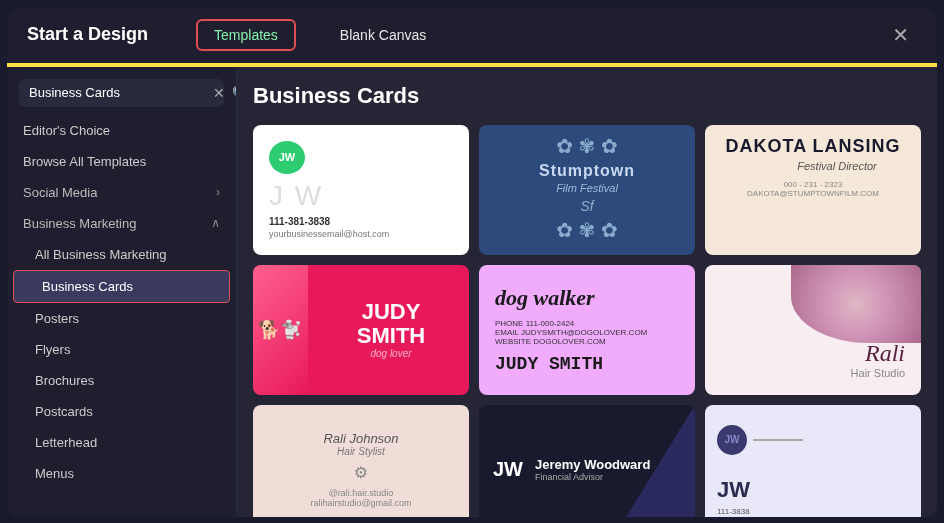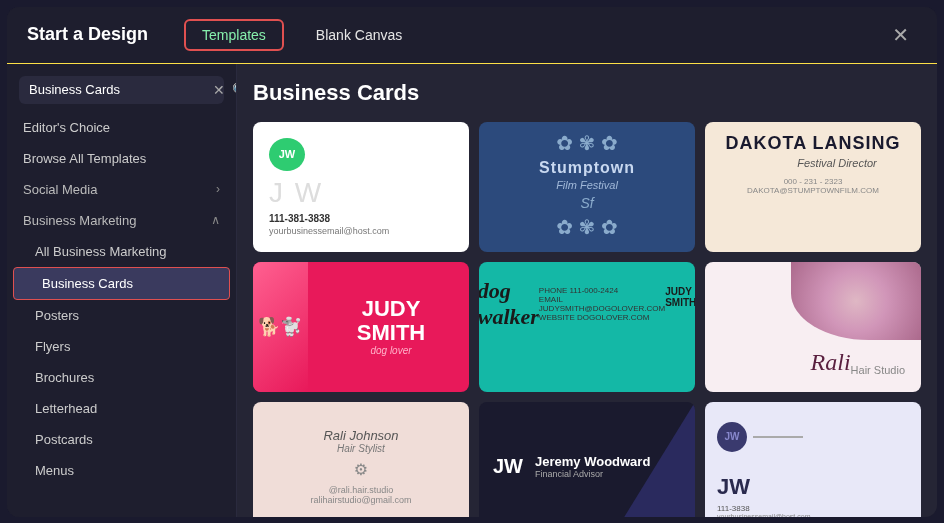--- a/index.html
+++ b/index.html
@@ -21,22 +21,22 @@
       display: flex;
       flex-direction: column;
       overflow: hidden;
       position: relative;
     }
     .modal-header {
       display: flex;
       align-items: center;
       padding: 12px 20px;
       background: #1e1e2e;
-      border-bottom: 1px solid #fde047;
-      gap: 16px;
+      border-bottom: 4px solid #fde047;
+      gap: 28px;
     }
     .modal-title {
       font-size: 18px;
       font-weight: 600;
       color: #ffffff;
       margin-right: 20px;
     }
     .tab-btn {
       padding: 6px 16px;
       border-radius: 6px;
@@ -305,49 +305,51 @@
       bottom: 0;
       width: 55px;
       background: linear-gradient(135deg, #ff6090 0%, #e8195a 100%);
       display: flex;
       align-items: center;
       justify-content: center;
       font-size: 24px;
     }
     
     .card-5 {
-      background: #14b8a6;
-      display: flex;
-      flex-direction: row;
+      background: #f0abfc;
+      display: flex;
+      flex-direction: column;
       align-items: flex-start;
       justify-content: center;
       padding: 16px;
     }
     .card-5-title {
       font-size: 22px;
       color: #1a1a1a;
       font-family: Georgia, serif;
       font-style: italic;
       font-weight: 700;
     }
     .card-5-details {
       font-size: 8px;
       color: #333;
       margin-top: 8px;
     }
     .card-5-name {
-      font-size: 10px;
+      font-size: 18px;
       font-weight: 900;
       color: #1a1a1a;
       margin-top: 8px;
+      font-family: Liberation Mono, monospace;
     }
     
     .card-6 {
       background: #f8eef2;
       display: flex;
+      flex-direction: column;
       align-items: center;
       justify-content: flex-end;
       padding: 16px;
       position: relative;
     }
     .card-6-floral {
       position: absolute;
       top: 0;
       right: 0;
       width: 60%;
@@ -505,24 +507,24 @@
         <div class="sidebar-item sub-item">
           <span>Posters</span>
         </div>
         <div class="sidebar-item sub-item">
           <span>Flyers</span>
         </div>
         <div class="sidebar-item sub-item">
           <span>Brochures</span>
         </div>
         <div class="sidebar-item sub-item">
+          <span>Postcards</span>
+        </div>
+        <div class="sidebar-item sub-item">
           <span>Letterhead</span>
-        </div>
-        <div class="sidebar-item sub-item">
-          <span>Postcards</span>
         </div>
         <div class="sidebar-item sub-item">
           <span>Menus</span>
         </div>
       </div>
     </div>
 
     <div class="main-content">
       <h1 class="content-title">Business Cards</h1>
 

